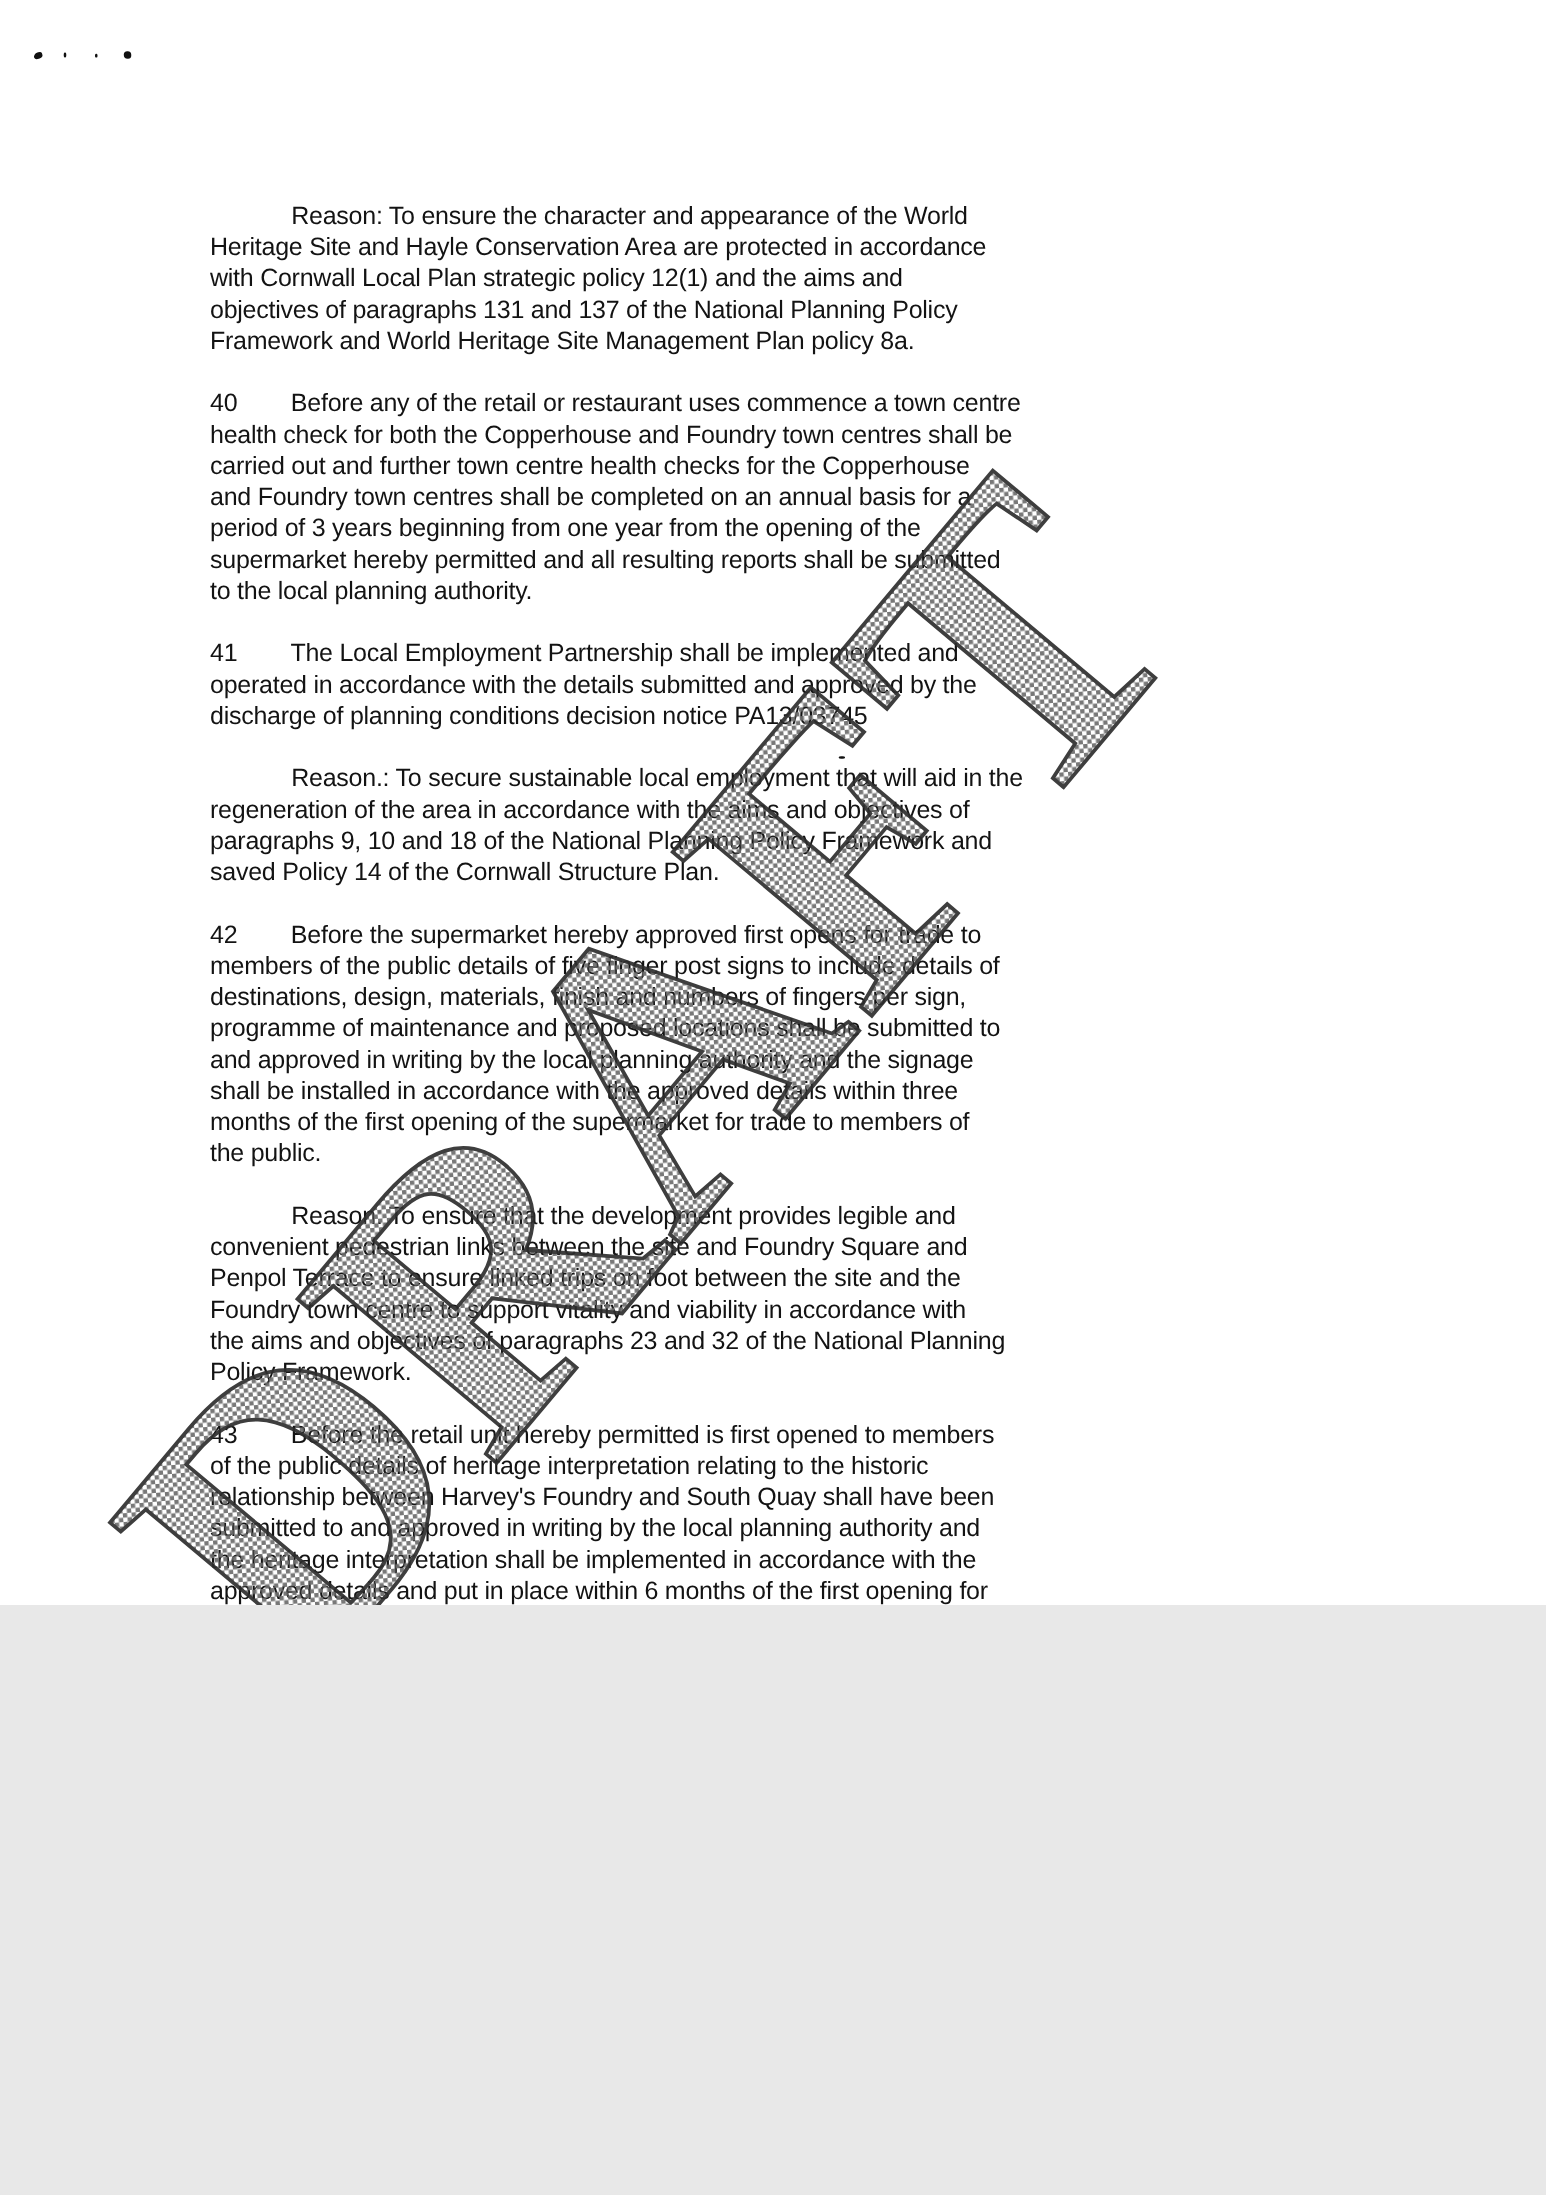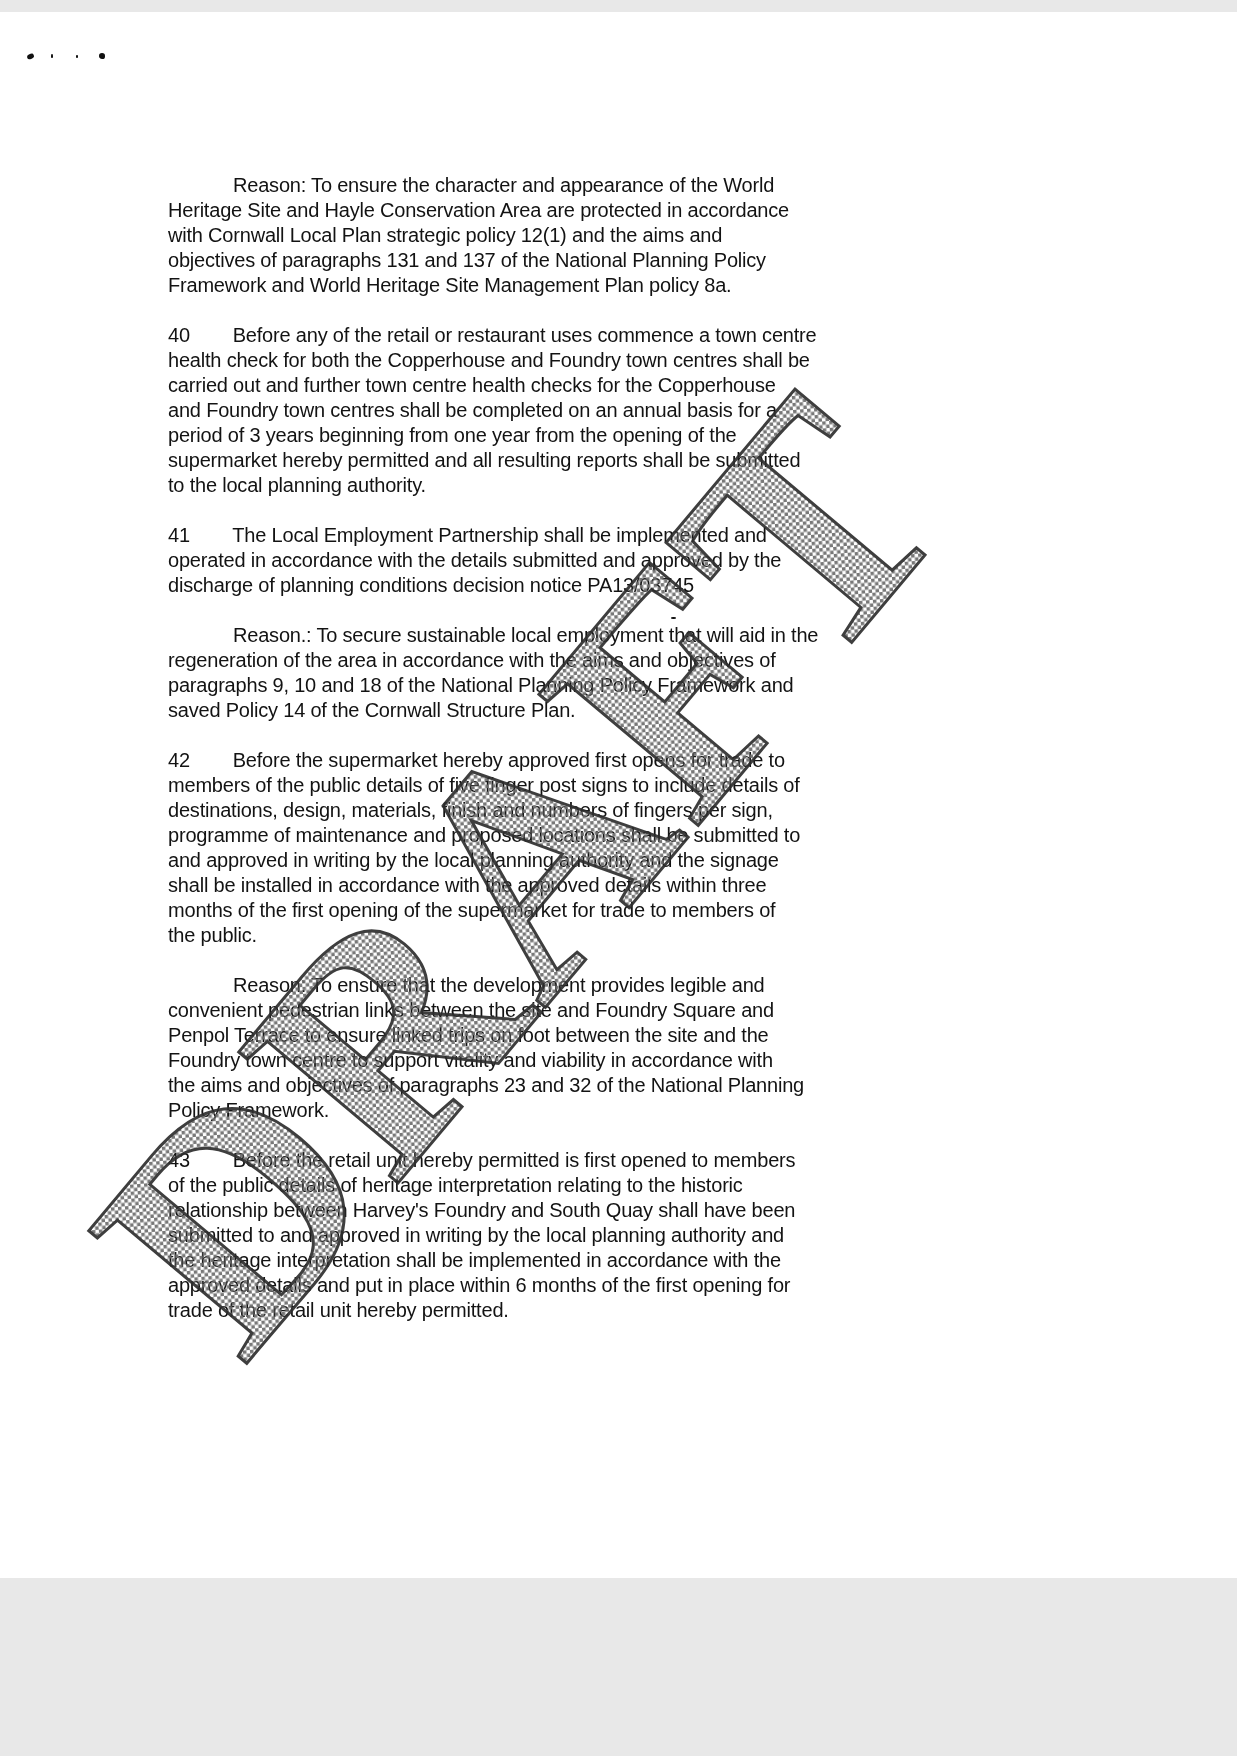--- a/index.html
+++ b/index.html
@@ -3,22 +3,22 @@
 <meta charset="utf-8">
 <style>
   html, body {
     margin: 0;
     padding: 0;
     background: #e8e8e8;
   }
   .page {
     position: relative;
     width: 1237px;
-    height: 1566px;
-    margin: 12px auto;
+    height: 1284px;
+    margin: 0 auto;
     background: #ffffff;
     overflow: hidden;
     font-family: "Liberation Sans", "DejaVu Sans", sans-serif;
     color: #131313;
   }
   .text-block {
     position: absolute;
     left: 168px;
     top: 161px;
     width: 790px;

